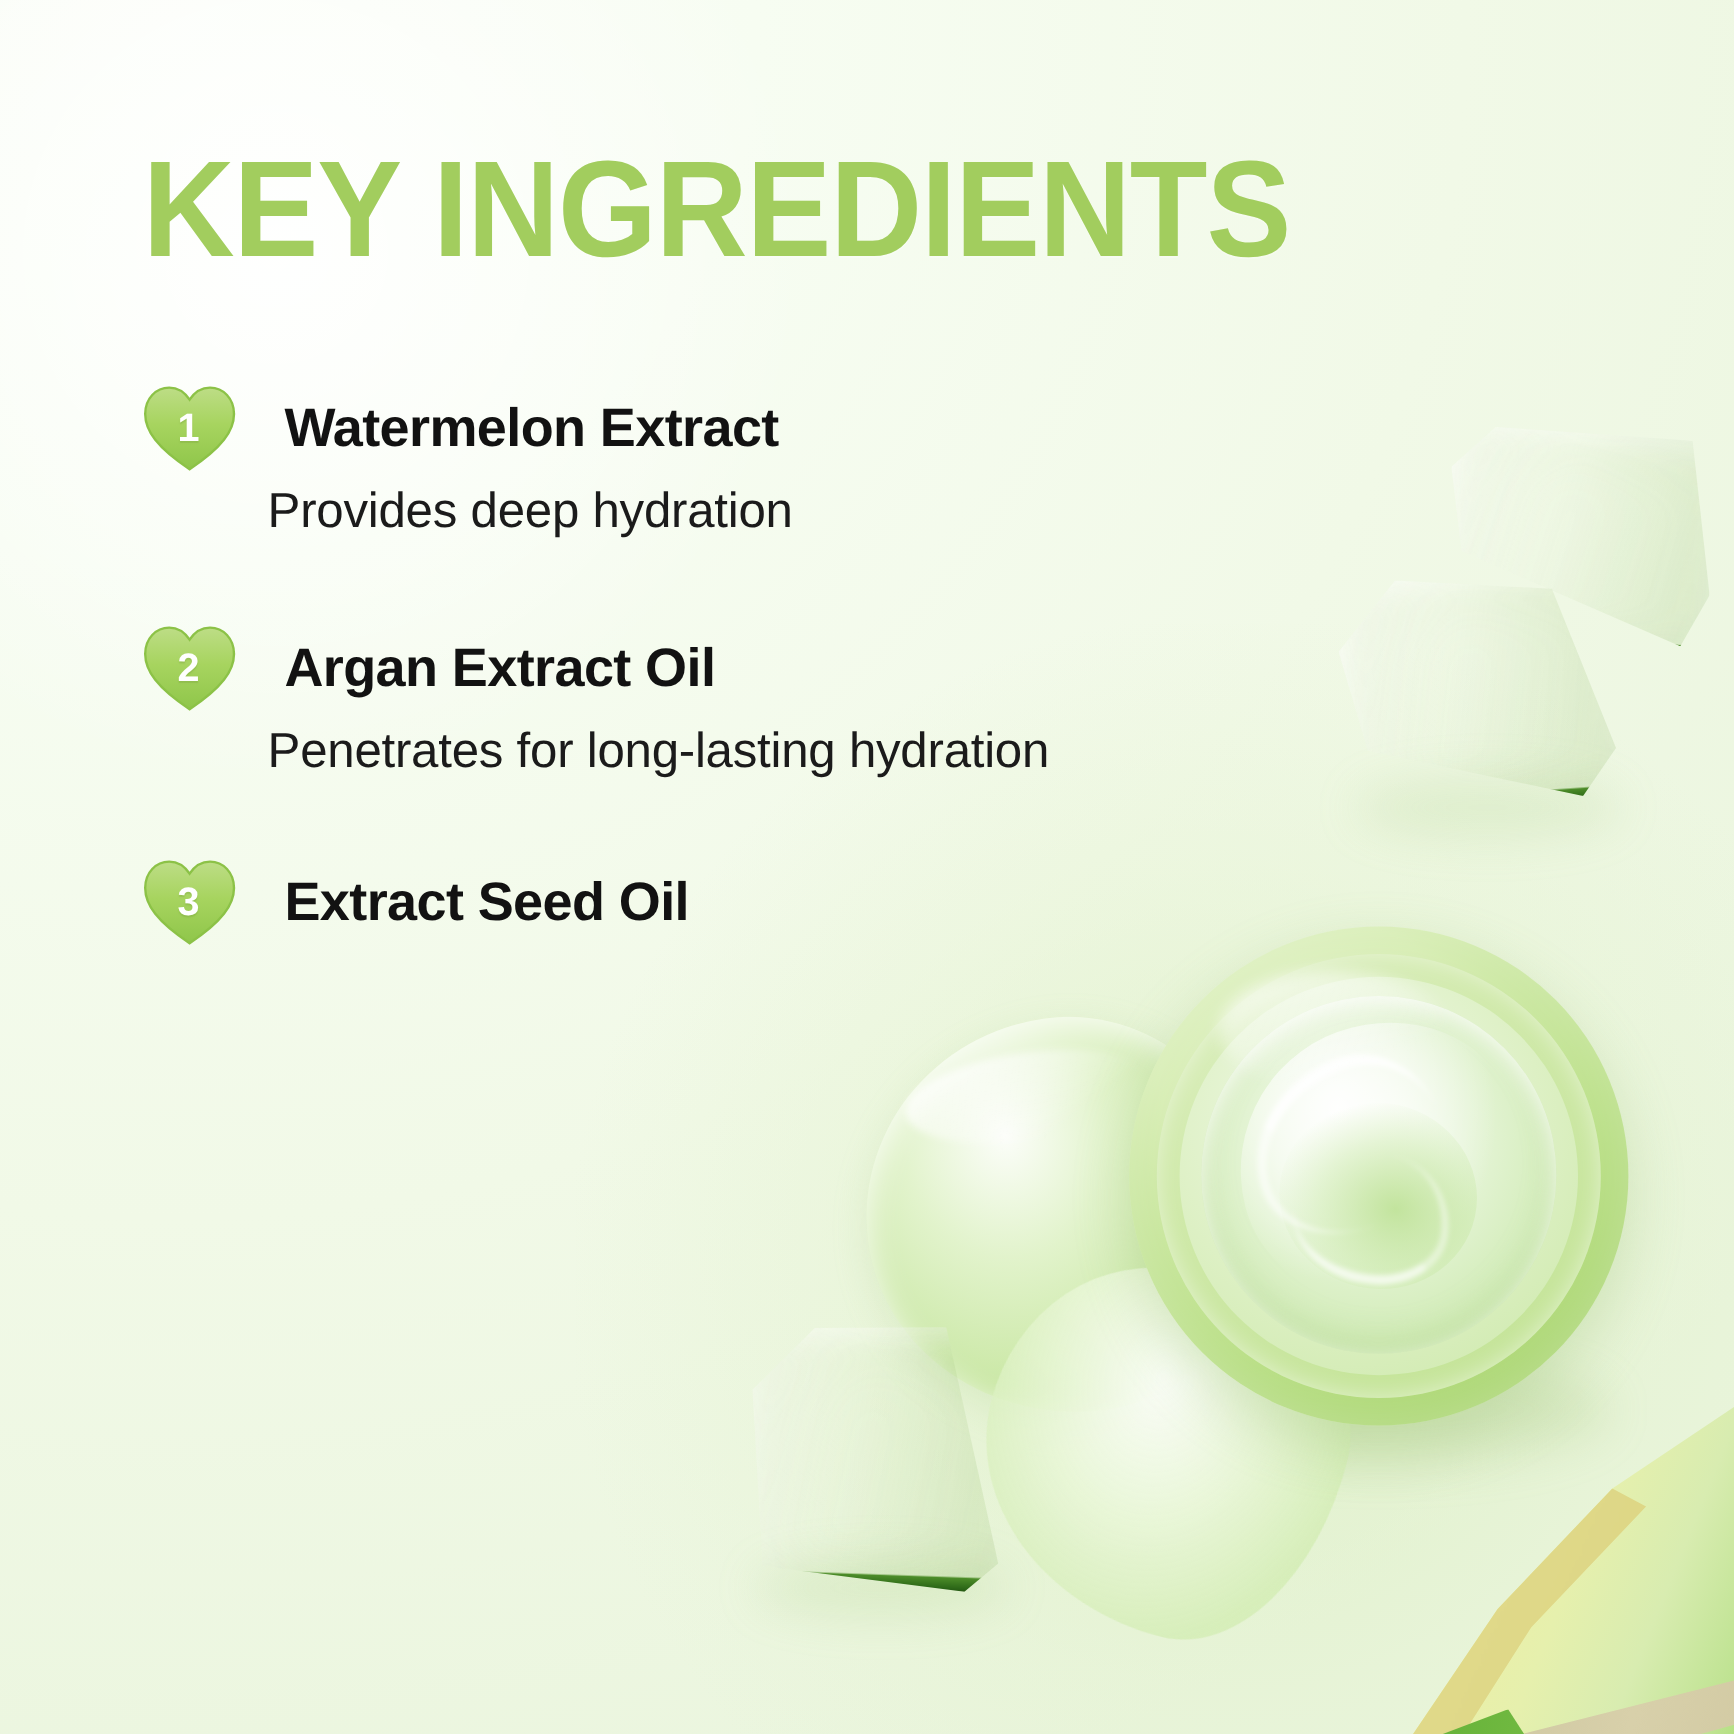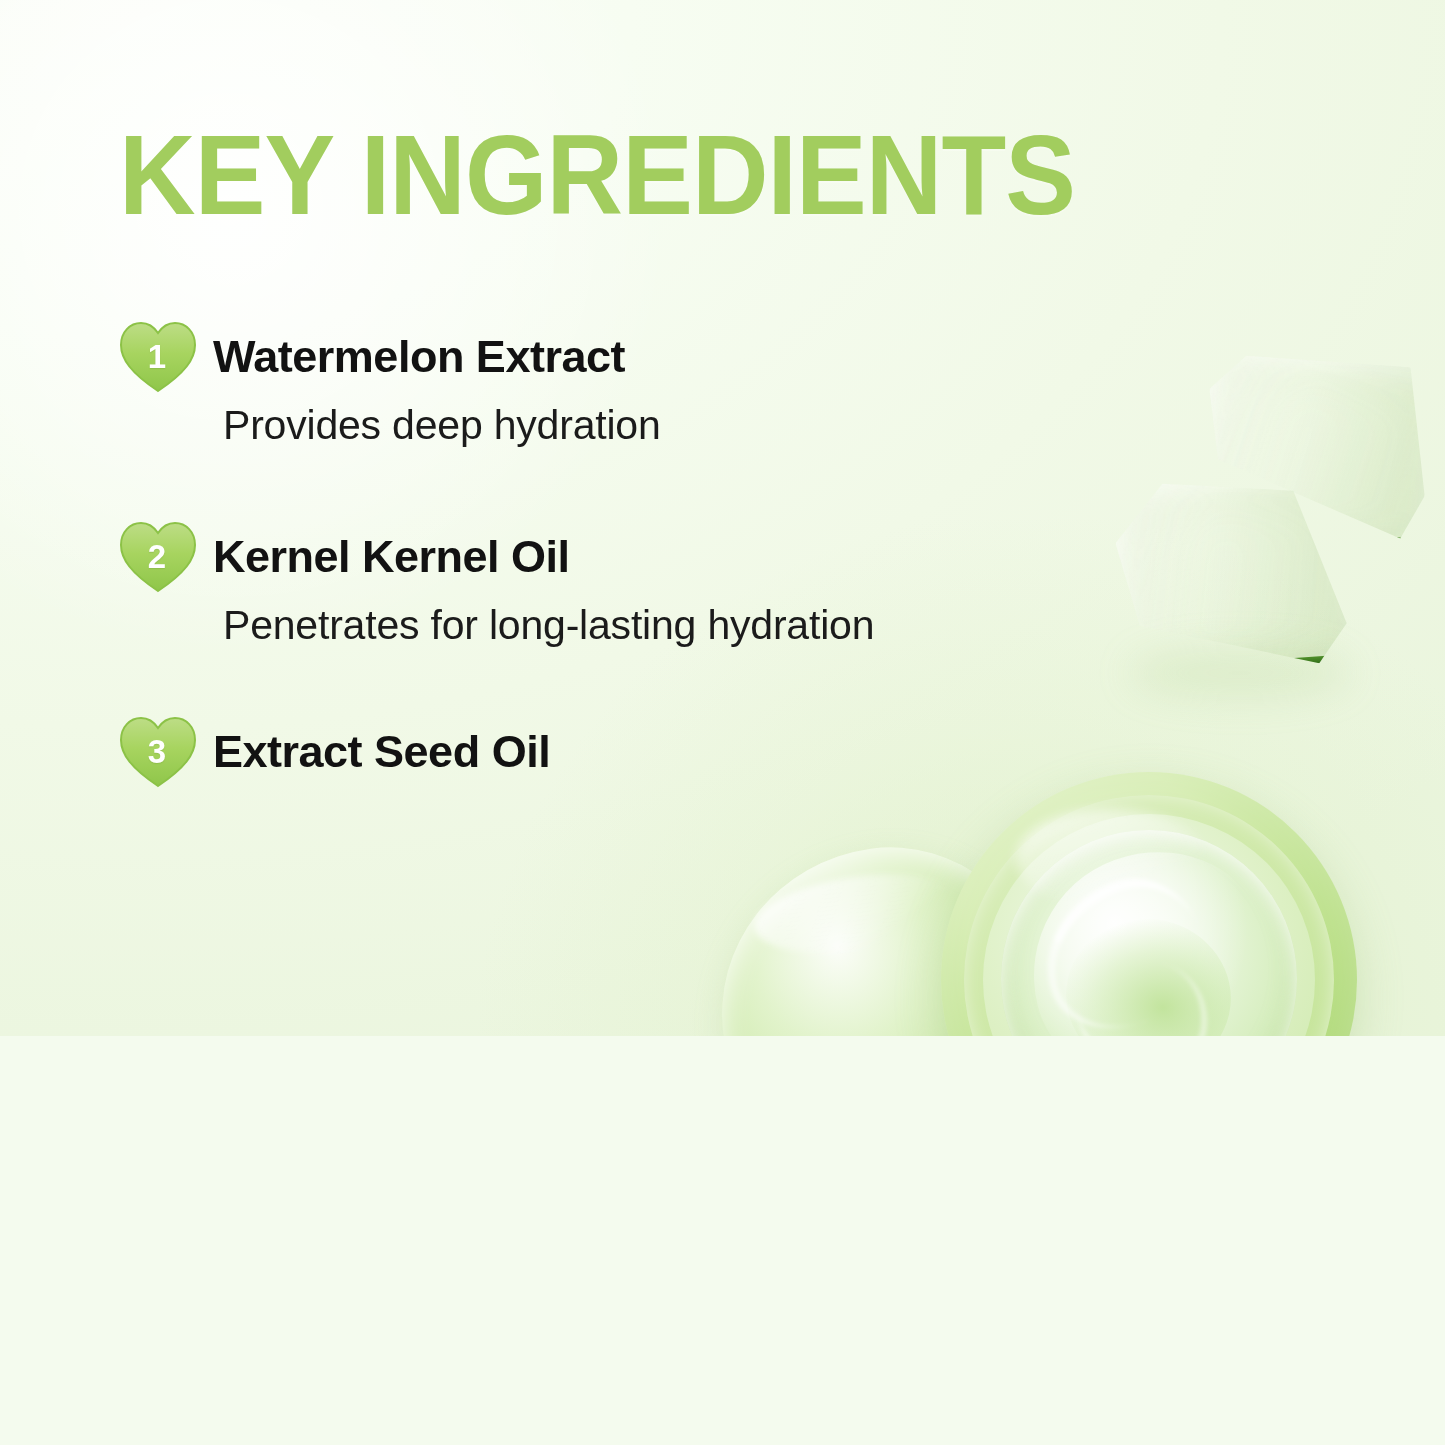--- a/index.html
+++ b/index.html
@@ -4,21 +4,21 @@
 <style>
   html,body{margin:0;padding:0;}
   body{
     width:1445px;height:1445px;
     font-family:"Liberation Sans",sans-serif;
     overflow:hidden;
     background:#f4fbee;
   }
   #stage{
     position:relative;
-    width:1445px;height:1036px;
+    width:1445px;height:1445px;
     overflow:hidden;
     background:
       radial-gradient(120% 110% at 10% 2%, #fbfef8 0%, #f7fdf2 28%, #f1f9e7 62%, #eaf5dd 100%);
   }
   
   .wash{position:absolute;pointer-events:none;}
   .wash-a{left:480px;top:520px;width:1100px;height:1100px;
     background:radial-gradient(circle at 50% 50%, rgba(214,236,184,.55) 0%, rgba(223,240,199,.25) 45%, rgba(235,246,221,0) 72%);}
   .wash-b{left:-220px;top:-240px;width:900px;height:900px;
     background:radial-gradient(circle at 50% 50%, rgba(255,255,255,.95) 0%, rgba(255,255,255,0) 70%);}
@@ -54,21 +54,21 @@
     text-align:center;
     font-size:33px;font-weight:700;color:#ffffff;
     font-family:"Liberation Sans",sans-serif;
     text-shadow:0 1px 1px rgba(120,160,60,.35);
     line-height:1;
   }
   .ing-title{
     font-size:45px;font-weight:700;color:#121212;
     letter-spacing:-.5px;
     line-height:1.0;
-    margin-left:16px;
+    margin-left:40px;
     padding-top:9px;
     white-space:nowrap;
   }
   .ing-desc{
     font-size:41px;font-weight:400;color:#1b1b1b;
     line-height:1.28;
     margin-left:104px;
     margin-top:6px;
     letter-spacing:-.2px;
   }
@@ -292,21 +292,21 @@
               <linearGradient id="hg2" x1="0" y1="0" x2="0" y2="1">
                 <stop offset="0%" stop-color="#bddd86"></stop>
                 <stop offset="45%" stop-color="#a7d45f"></stop>
                 <stop offset="100%" stop-color="#8fc64a"></stop>
               </linearGradient>
             </defs>
             <path d="M39 70 C12 52 2 38 2 24 C2 11 11 2 22 2 C30 2 35 6 39 12 C43 6 48 2 56 2 C67 2 76 11 76 24 C76 38 66 52 39 70 Z" fill="url(#hg2)" stroke="#8cc247" stroke-width="2"></path>
           </svg>
           <div class="num">2</div>
         </div>
-        <div class="ing-title">Kernel Kernel Oil</div>
+        <div class="ing-title">Argan Extract Oil</div>
       </div>
       <div class="ing-desc">Penetrates for long-lasting hydration</div>
     </div>
 
     <div class="gap2"></div>
 
     <div class="item">
       <div class="item-row">
         <div class="heart">
           <svg viewBox="0 0 78 72" xmlns="http://www.w3.org/2000/svg" aria-hidden="true">

